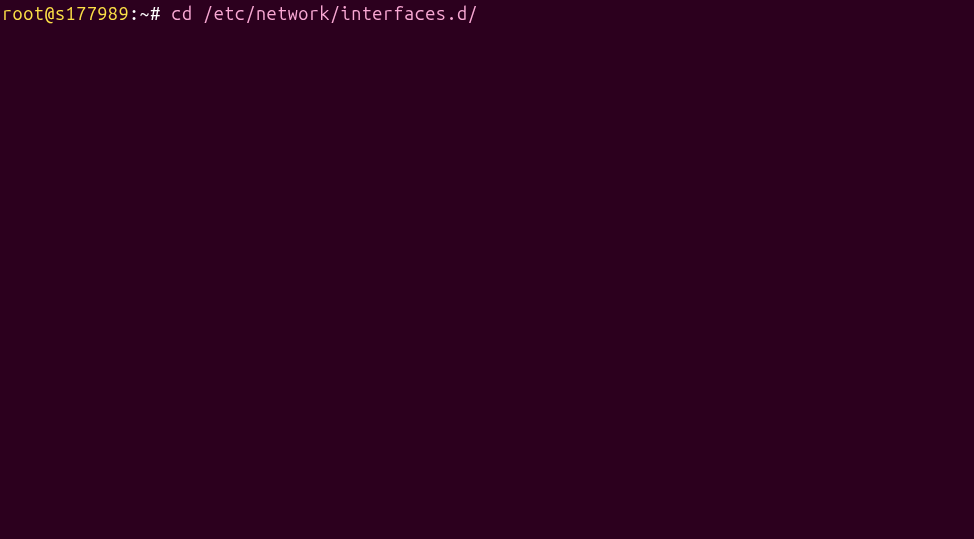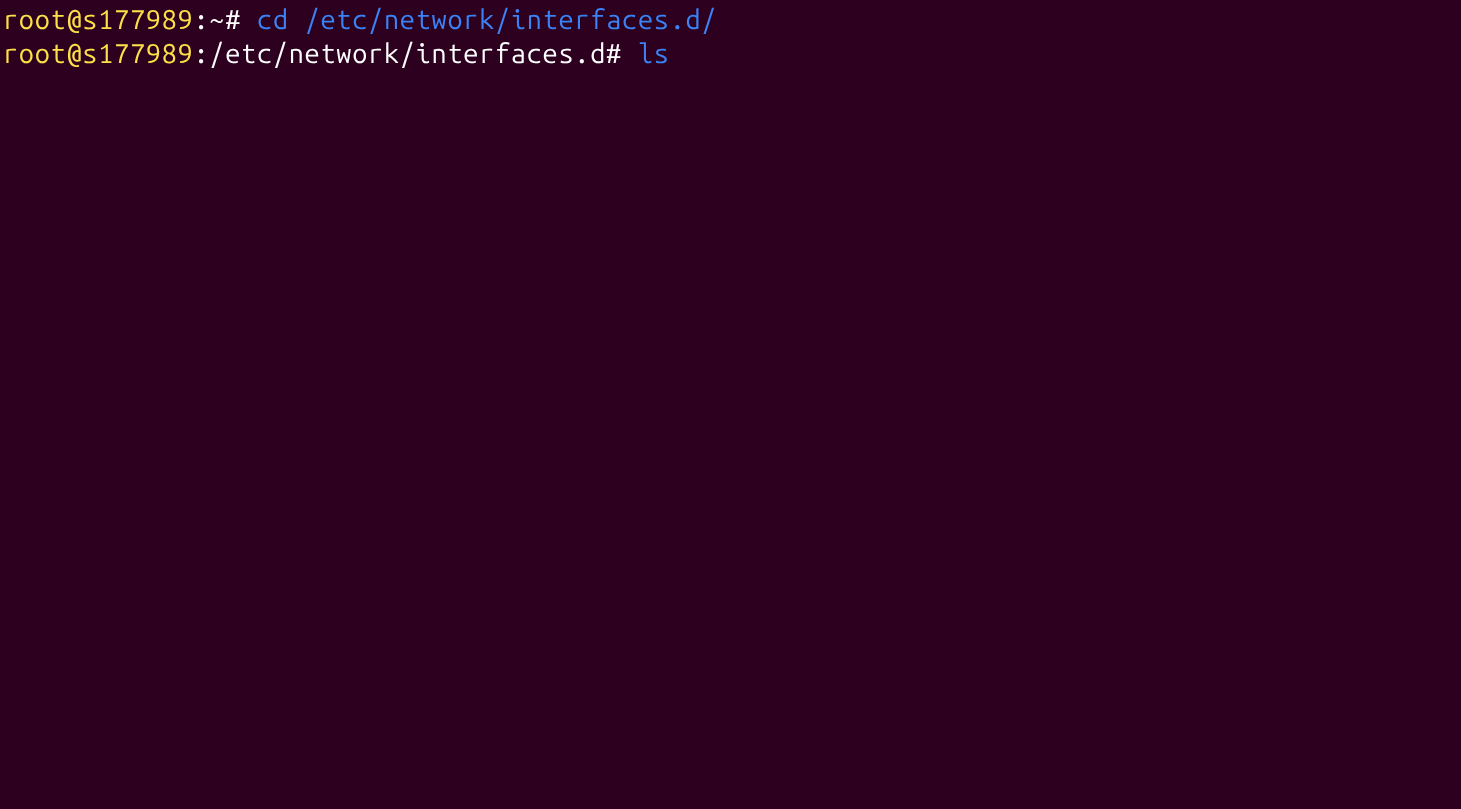--- a/index.html
+++ b/index.html
@@ -28,33 +28,32 @@
     .prompt-user-host {
       color: #fde047;
     }
     .prompt-path {
       color: #ffffff;
     }
     .prompt-symbol {
       color: #ffffff;
     }
     .command {
-      color: #3b82f6;
+      color: #f9a8d4;
     }
     .output-file {
       color: #ffffff;
     }
     .cursor {
       display: inline-block;
       width: 10px;
       height: 18px;
       background-color: #ffffff;
       vertical-align: text-bottom;
       margin-bottom: 1px;
     }
   </style>
 </head>
 <body>
 
 <div class="terminal">
   <div class="line"><span class="prompt-user-host">root@s177989</span><span>:</span><span class="prompt-path">~</span><span class="prompt-symbol">#</span> <span class="command">cd /etc/network/interfaces.d/</span></div>
-  <div class="line"><span class="prompt-user-host">root@s177989</span><span>:</span><span class="prompt-path">/etc/network/interfaces.d</span><span class="prompt-symbol">#</span> <span class="command">ls</span></div>
 </div>
 
 </body></html>

